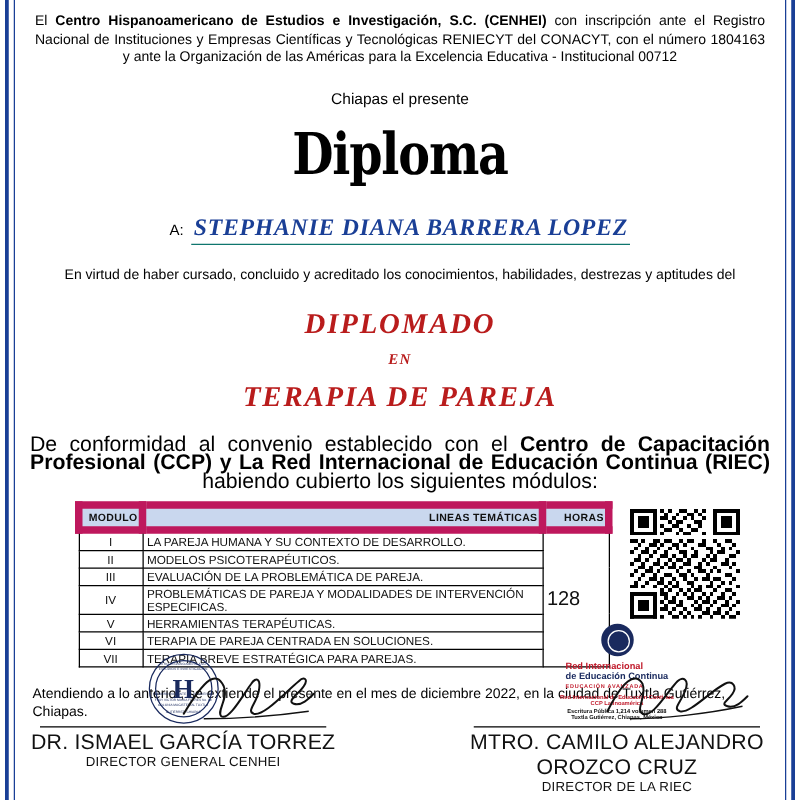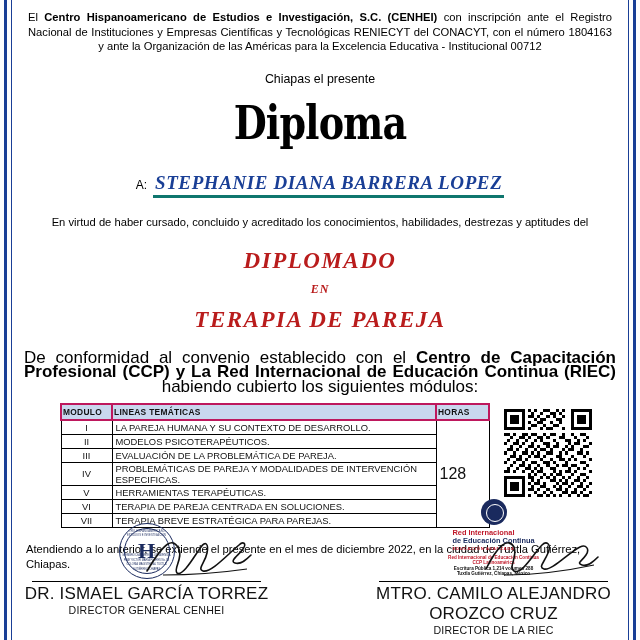--- a/index.html
+++ b/index.html
@@ -80,21 +80,21 @@
     color: #000;
     margin-right: 6px;
   }
   .name-value {
     font-family: "Liberation Serif", serif;
     font-style: italic;
     font-weight: bold;
     font-size: 19px;
     letter-spacing: 0.6px;
     color: #1a3f96;
-    border-bottom: 3px solid #0f766e;
+    border-bottom: 1px solid #0f766e;
     padding: 0 2px 1px 2px;
     white-space: nowrap;
   }
   .virtud {
     text-align: center;
     font-size: 11.2px;
     margin-top: 18px;
     color: #000;
   }
   .big-serif {
@@ -123,25 +123,25 @@
     margin-top: 8px;
   }
   table.modules {
     border-collapse: collapse;
     width: 430px;
     margin-left: 40px;
     font-size: 9.4px;
   }
   table.modules th {
     background: #c9d7ee;
-    border: 2px solid #be185d;
+    border: 6px solid #be185d;
     font-size: 8.4px;
     font-weight: bold;
     padding: 2px 1px;
-    text-align: left;
+    text-align: right;
     letter-spacing: 0.3px;
   }
   table.modules td {
     border: 1px solid #000;
     padding: 0px 3px;
     height: 13px;
     vertical-align: middle;
     line-height: 11px;
   }
   td.mod { text-align: center; width: 44px; font-size: 9.4px; }

